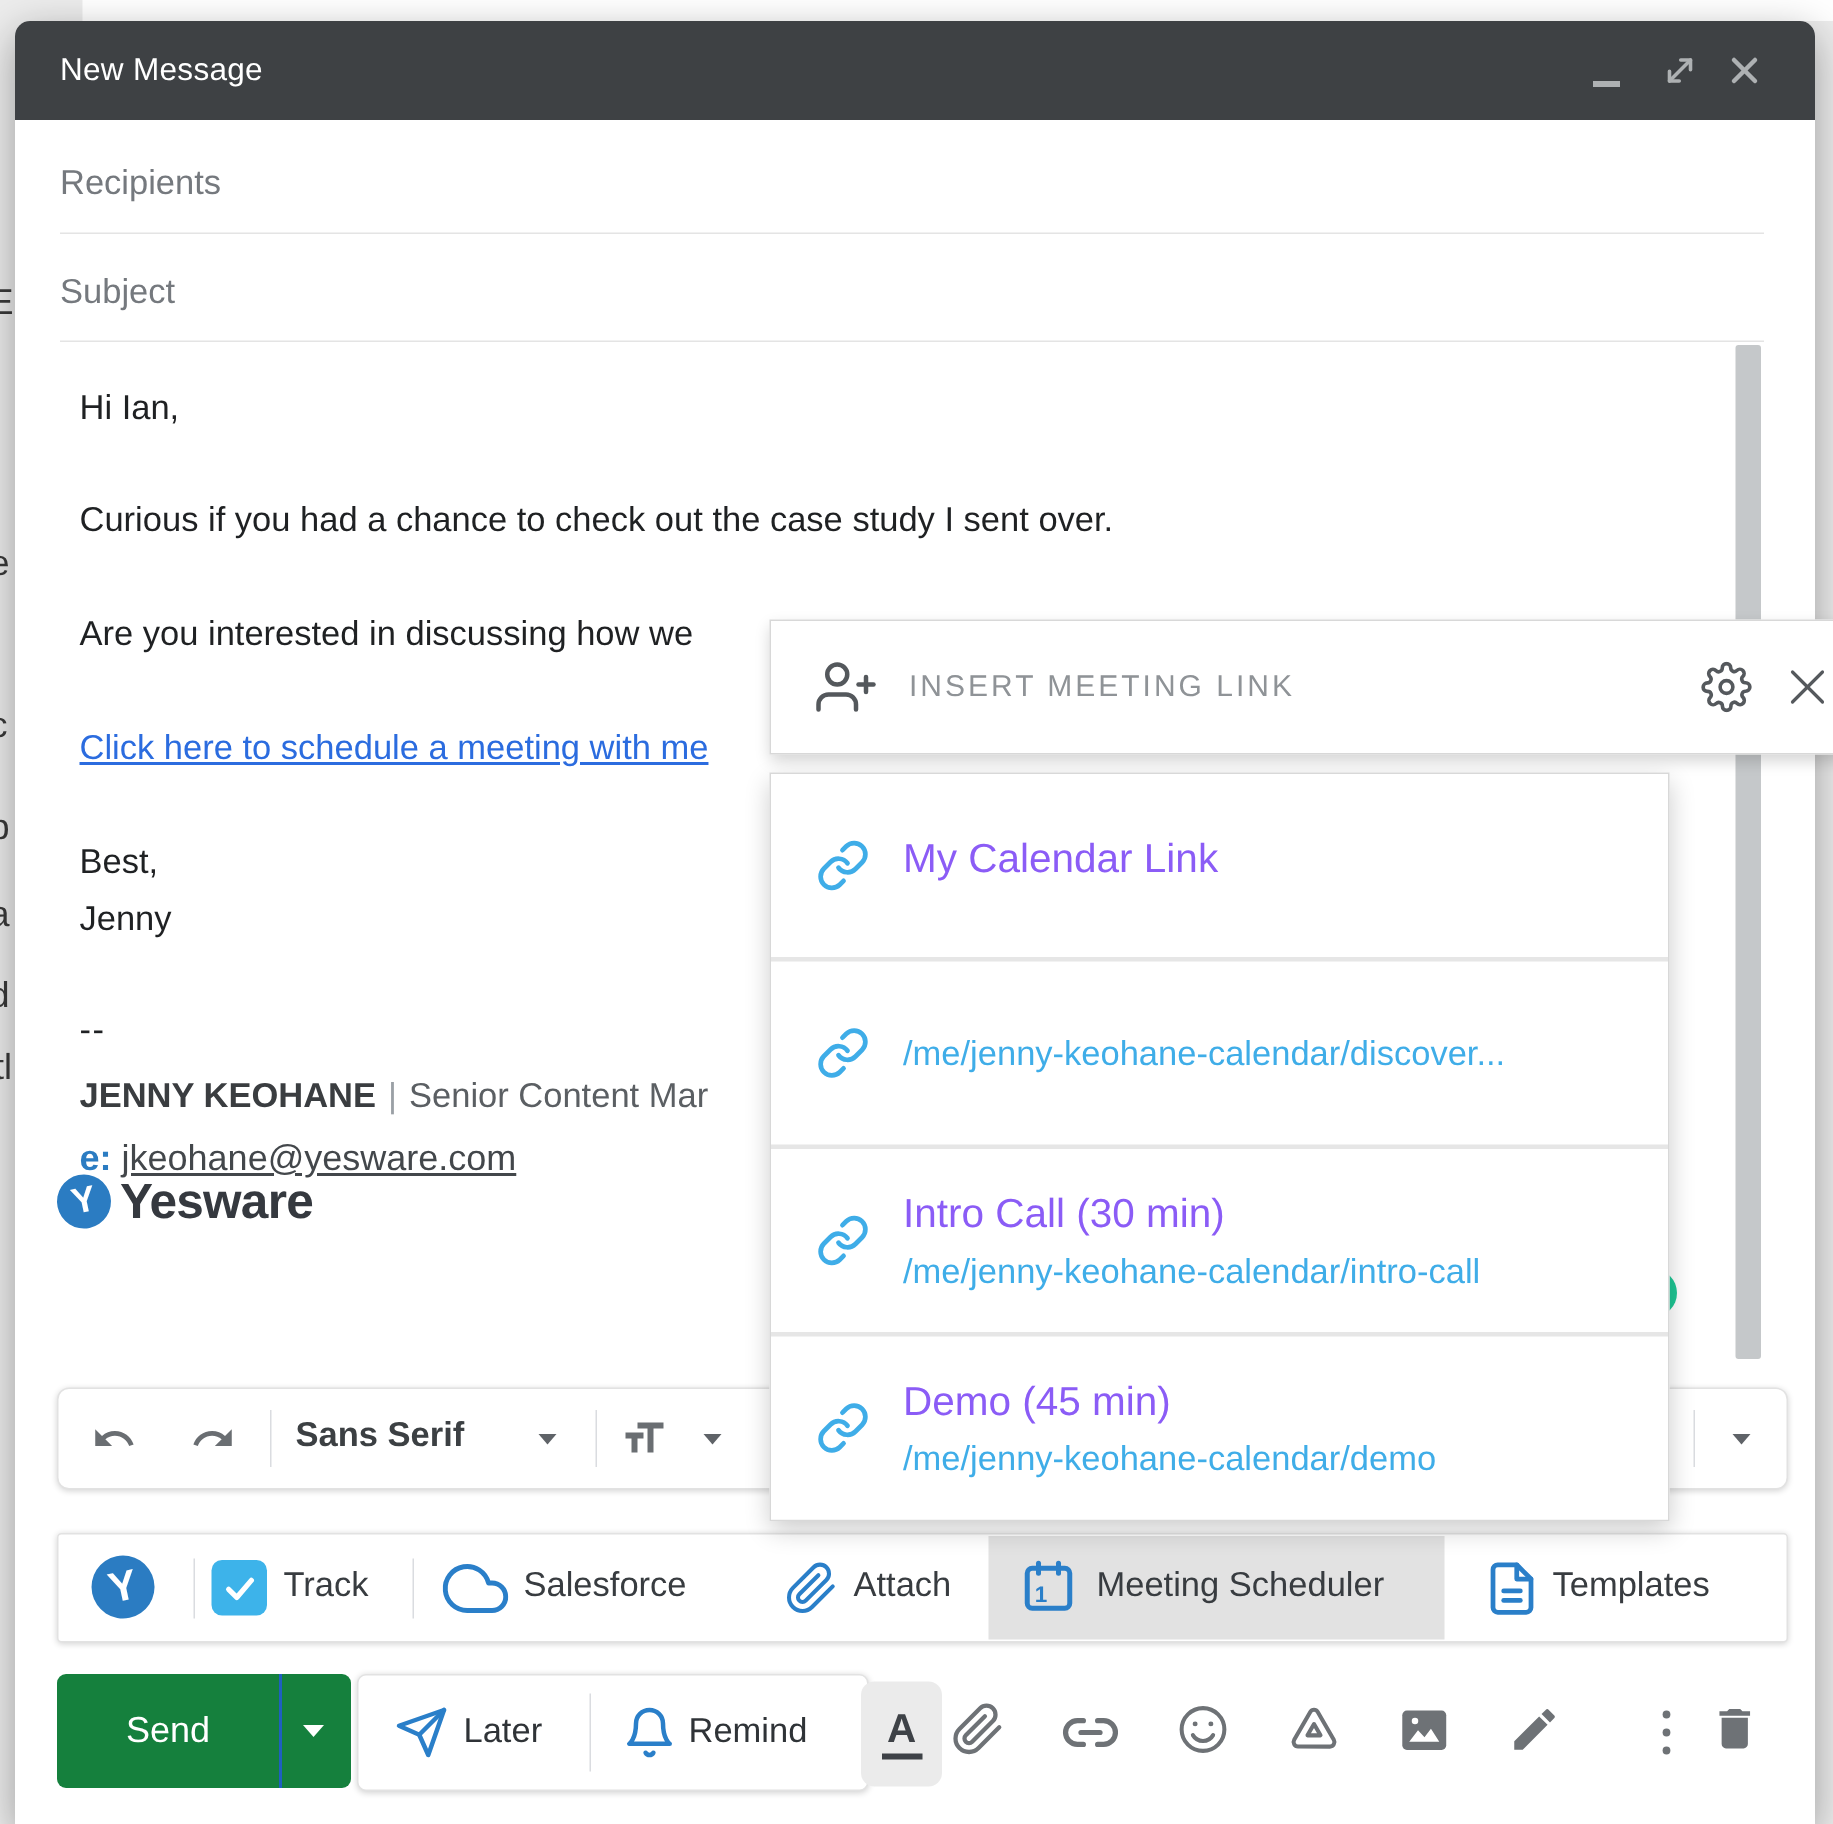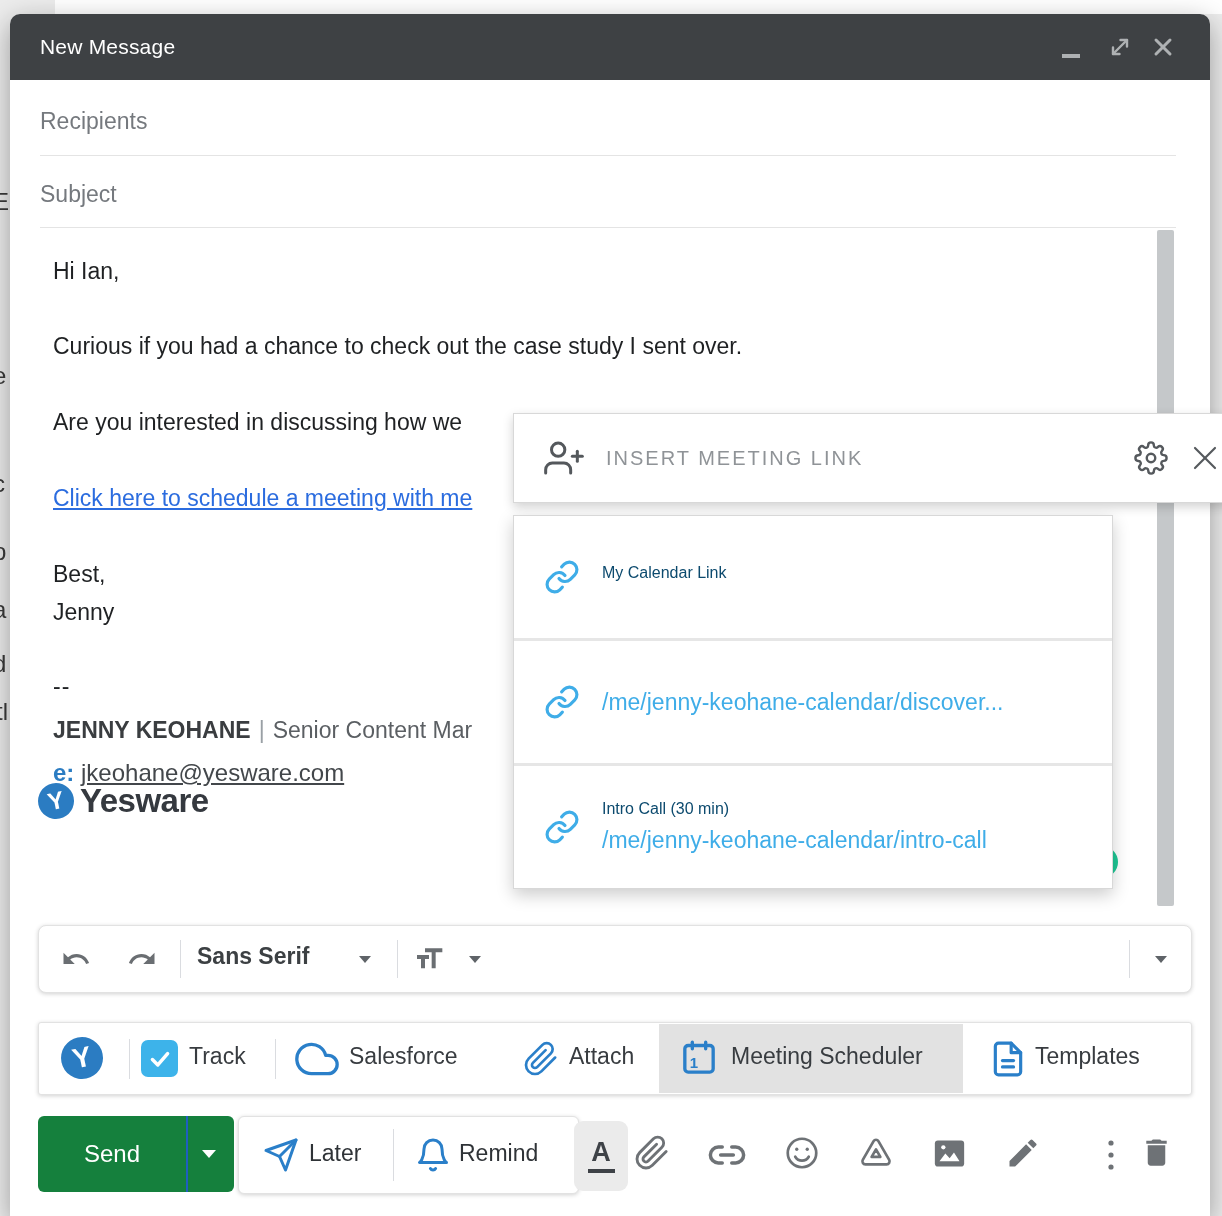--- a/index.html
+++ b/index.html
@@ -59,21 +59,21 @@
   .gicon{position:absolute;top:1121px;cursor:pointer;}
   
   .pop-header{position:absolute;left:513px;top:413px;width:724px;height:90px;background:#fff;border:1px solid #d8d8d8;
     box-shadow:0 4px 10px rgba(0,0,0,.18);z-index:10;display:flex;align-items:center;box-sizing:border-box;
     padding:0 16px 0 30px;}
   .pop-title{margin-left:22px;font-size:20px;letter-spacing:2px;color:#8f9397;font-weight:500;flex:1;}
   .pop-list{position:absolute;left:513px;top:515px;width:600px;background:#fff;border:1px solid #d8d8d8;
     box-shadow:0 6px 16px rgba(0,0,0,.2);z-index:10;box-sizing:border-box;}
   .pop-item{height:122px;display:flex;align-items:center;padding-left:30px;gap:22px;cursor:pointer;background:#fff;}
   .pop-item + .pop-item{border-top:3px solid #e6e6e6;}
-  .pi-label{font-size:16px;color:#0c4a6e;margin-bottom:9px;}
+  .pi-label{font-size:27px;color:#8b5cf6;margin-bottom:9px;}
   .pi-url{font-size:23px;color:#3fade8;}
   svg{display:block;}
 </style>
 </head>
 <body>
 
 <div class="canvas">
 
   <div class="topstrip"></div>
   <div class="frag" style="top:188px">E</div>
@@ -330,15 +330,27 @@
         <svg width="36" height="36" viewBox="0 0 24 24" fill="none" stroke="#3fade8" stroke-width="2.1" stroke-linecap="round" stroke-linejoin="round">
             <path d="M10 13a5 5 0 0 0 7.54.54l3-3a5 5 0 0 0-7.07-7.07l-1.72 1.71"></path>
             <path d="M14 11a5 5 0 0 0-7.54-.54l-3 3a5 5 0 0 0 7.07 7.07l1.71-1.71"></path>
           </svg>
       </span>
       <span>
           <div class="pi-label">Intro Call (30 min)</div>
           <div class="pi-url">/me/jenny-keohane-calendar/intro-call</div>
         </span>
     </div>
+    <div class="pop-item">
+      <span>
+        <svg width="36" height="36" viewBox="0 0 24 24" fill="none" stroke="#3fade8" stroke-width="2.1" stroke-linecap="round" stroke-linejoin="round">
+            <path d="M10 13a5 5 0 0 0 7.54.54l3-3a5 5 0 0 0-7.07-7.07l-1.72 1.71"></path>
+            <path d="M14 11a5 5 0 0 0-7.54-.54l-3 3a5 5 0 0 0 7.07 7.07l1.71-1.71"></path>
+          </svg>
+      </span>
+      <span>
+          <div class="pi-label">Demo (45 min)</div>
+          <div class="pi-url">/me/jenny-keohane-calendar/demo</div>
+        </span>
+    </div>
   </div>
 
 </div>
 
 </body></html>

